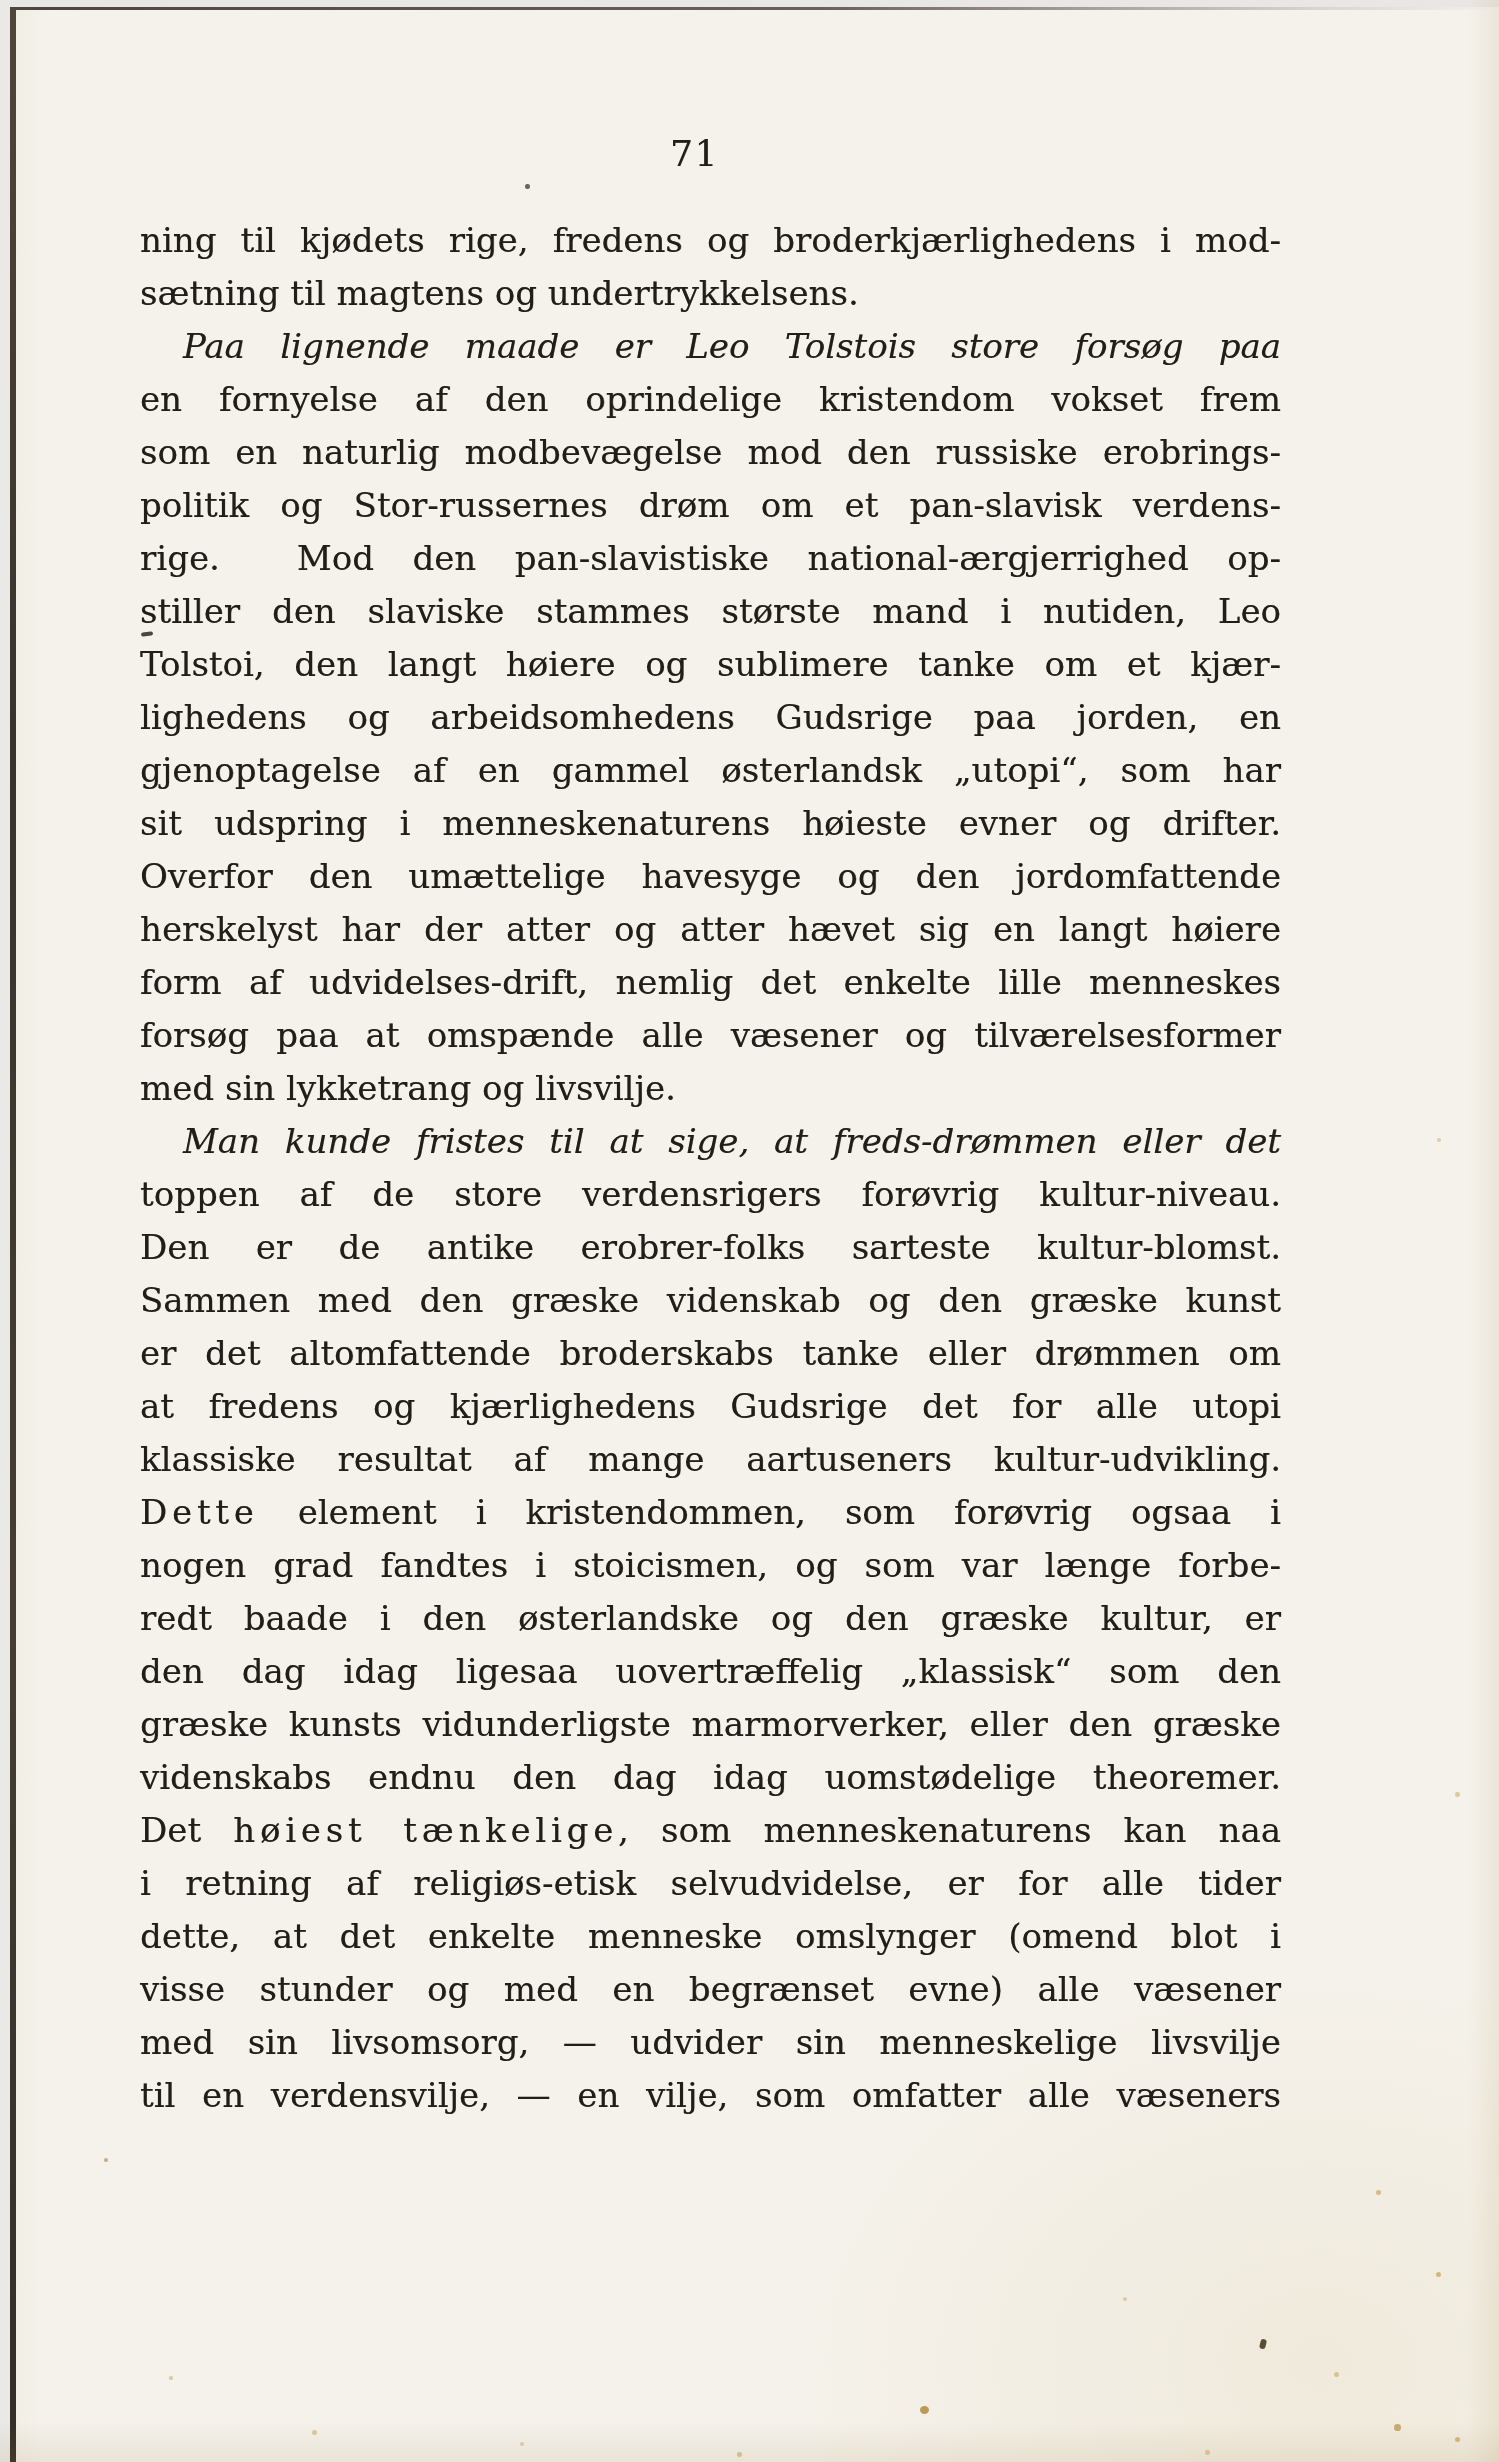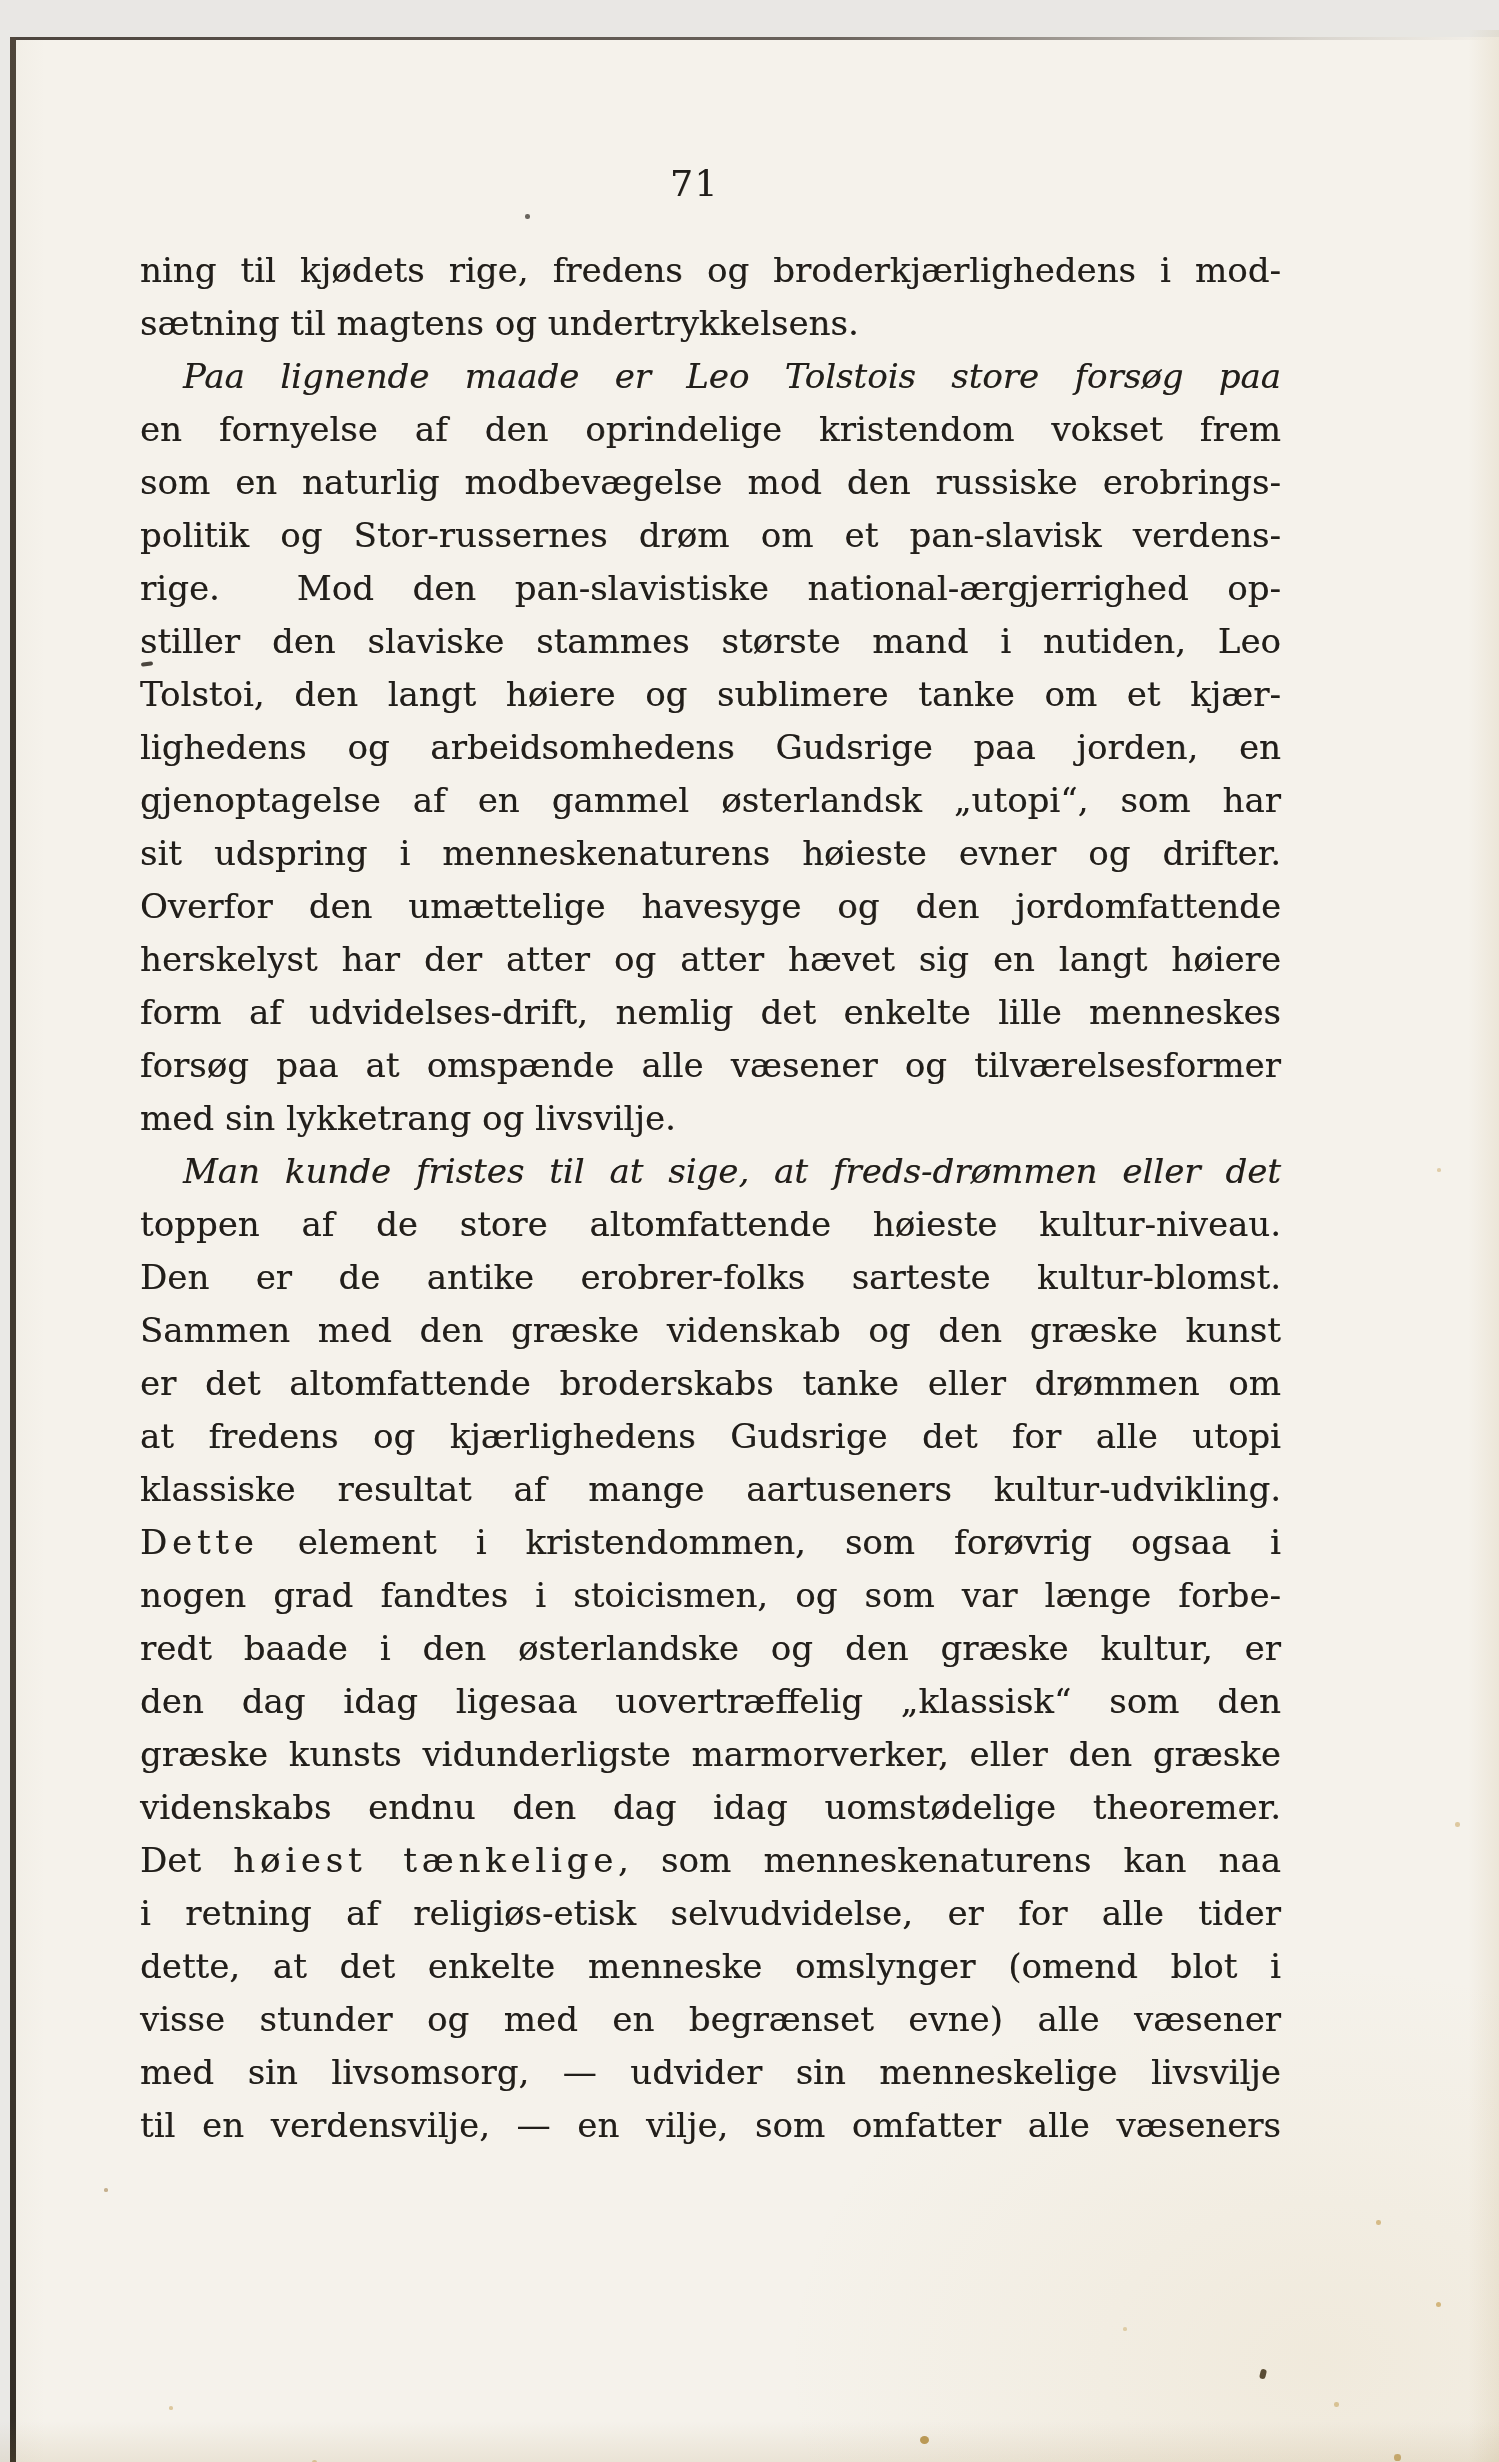--- a/index.html
+++ b/index.html
@@ -15,21 +15,20 @@
     font-family: "DejaVu Serif", "Liberation Serif", serif;
   }
   .scan-page {
     position: absolute;
     inset: 0;
     background:
       radial-gradient(892px 669px at 88% 96%, rgba(196,160,86,0.10), rgba(196,160,86,0) 60%),
       linear-gradient(to right, rgba(120,100,60,0.04), rgba(0,0,0,0) 45px),
       #f5f2eb;
     color: #211e1a;
-    margin-top: 30px;
   }
   
   .edge-top-bg {
     position: absolute; left: 0; top: 0; width: 100%; height: 7.4px;
     background: #e8e7e3;
   }
   .edge-top-line {
     position: absolute; left: 10.4px; top: 6.7px; right: 0; height: 3.7px;
     background: linear-gradient(to right, rgba(58,50,42,0.9) 0%, rgba(58,50,42,0.75) 55%, rgba(58,50,42,0.15) 88%, rgba(58,50,42,0) 100%);
   }
@@ -107,21 +106,21 @@
       <div class="line">Tolstoi, den langt høiere og sublimere tanke om et kjær-</div>
       <div class="line">lighedens og arbeidsomhedens Gudsrige paa jorden, en</div>
       <div class="line">gjenoptagelse af en gammel østerlandsk „utopi“, som har</div>
       <div class="line">sit udspring i menneskenaturens høieste evner og drifter.</div>
       <div class="line">Overfor den umættelige havesyge og den jordomfattende</div>
       <div class="line">herskelyst har der atter og atter hævet sig en langt høiere</div>
       <div class="line">form af udvidelses-drift, nemlig det enkelte lille menneskes</div>
       <div class="line">forsøg paa at omspænde alle væsener og tilværelsesformer</div>
       <div class="line no-just">med sin lykketrang og livsvilje.</div>
       <div class="line indent">Man kunde fristes til at sige, at freds-drømmen eller det</div>
-      <div class="line">toppen af de store altomfattende høieste kultur-niveau.</div>
+      <div class="line">toppen af de store verdensrigers forøvrig kultur-niveau.</div>
       <div class="line">Den er de antike erobrer-folks sarteste kultur-blomst.</div>
       <div class="line">Sammen med den græske videnskab og den græske kunst</div>
       <div class="line">er det altomfattende broderskabs tanke eller drømmen om</div>
       <div class="line">at fredens og kjærlighedens Gudsrige det for alle utopi</div>
       <div class="line">klassiske resultat af mange aartuseners kultur-udvikling.</div>
       <div class="line"><span class="spaced">Dette</span><span> element i kristendommen, som forøvrig ogsaa i</span></div>
       <div class="line">nogen grad fandtes i stoicismen, og som var længe forbe-</div>
       <div class="line">redt baade i den østerlandske og den græske kultur, er</div>
       <div class="line">den dag idag ligesaa uovertræffelig „klassisk“ som den</div>
       <div class="line">græske kunsts vidunderligste marmorverker, eller den græske</div>

